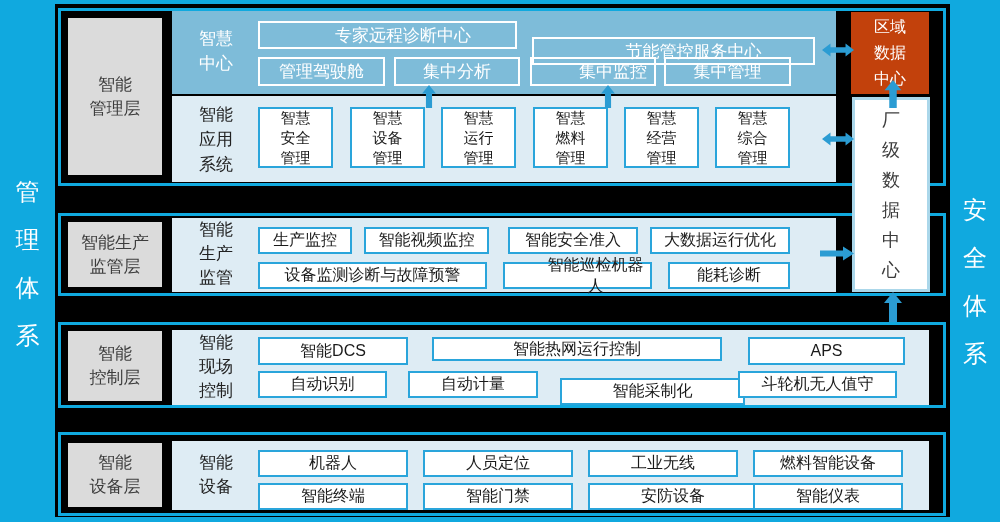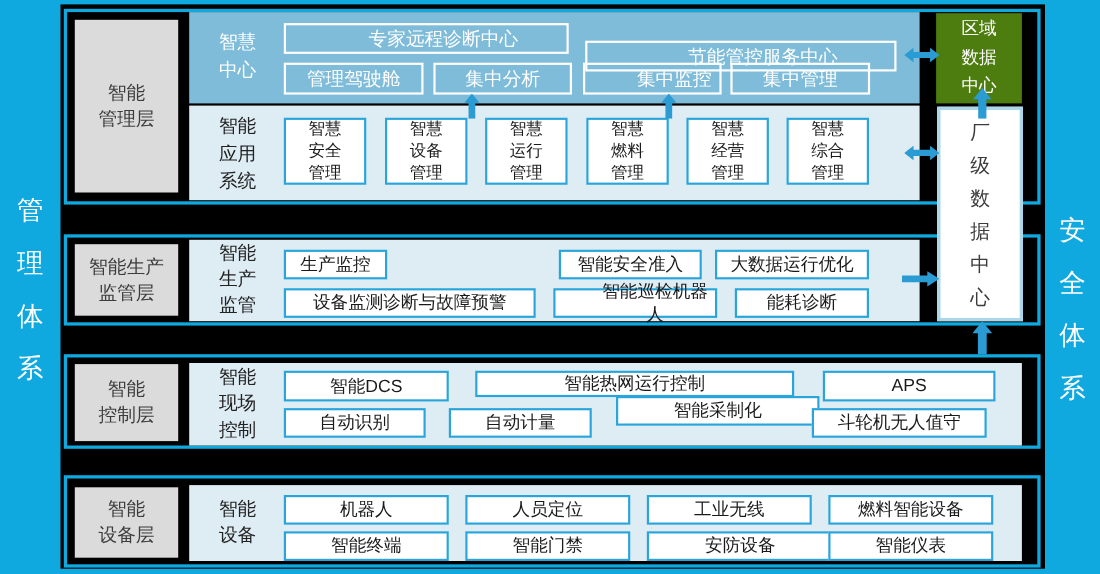--- a/index.html
+++ b/index.html
@@ -14,21 +14,21 @@
   .panel.light{background:#deecf4;}
   .sec-label{position:absolute;left:12px;width:64px;text-align:center;font-size:17px;font-weight:500;line-height:25px;}
   .sec-label.white{color:#fff;}
   .sec-label.dark{color:#222;}
   .wbox{position:absolute;border:2px solid #fff;color:#fff;display:flex;align-items:center;justify-content:center;
     font-size:17px;text-align:center;}
   .cbox{position:absolute;border:2px solid #2aa5db;background:#fff;color:#1a1a1a;display:flex;align-items:center;
     justify-content:center;font-size:16px;text-align:center;}
   .cbox.small{font-size:15px;line-height:20px;}
   .dc{position:absolute;display:flex;align-items:center;justify-content:center;text-align:center;z-index:5;}
-  .dc.regional{background:#4d7c0f;color:#fff;font-size:16px;line-height:26px;}
+  .dc.regional{background:#c2410c;color:#fff;font-size:16px;line-height:26px;}
   .dc.plant{background:#fff;border:3px solid #abd7ea;color:#3c3c3c;font-size:18px;line-height:30px;}
   .arrow{position:absolute;z-index:6;}
   .arrow svg{display:block;width:100%;height:100%;}
   .side-label{position:absolute;color:#fff;font-size:24px;line-height:48px;text-align:center;z-index:3;}
   .t{white-space:pre-line;}
 </style>
 </head>
 <body>
 
 <div id="stage">
@@ -91,37 +91,38 @@
     <div class="cbox small t" style="left:543px;top:11px;width:75px;height:61px;">智慧
 综合
 管理</div>
   </div>
 
   <div class="panel light" style="left:172px;top:218px;width:664px;height:74px;">
     <div class="sec-label dark t" style="top:0;line-height:24px;">智能
 生产
 监管</div>
     <div class="cbox t" style="left:86px;top:9px;width:94px;height:27px;">生产监控</div>
+    <div class="cbox t" style="left:192px;top:9px;width:125px;height:27px;">智能视频监控</div>
     <div class="cbox t" style="left:336px;top:9px;width:130px;height:27px;">智能安全准入</div>
     <div class="cbox t" style="left:478px;top:9px;width:140px;height:27px;">大数据运行优化</div>
     <div class="cbox t" style="left:86px;top:44px;width:229px;height:27px;">设备监测诊断与故障预警</div>
     <div class="cbox t" style="left:331px;top:44px;width:149px;height:27px;padding-left:36px;">智能巡检机器人</div>
     <div class="cbox t" style="left:496px;top:44px;width:122px;height:27px;text-align:center;">能耗诊断</div>
   </div>
 
   <div class="panel light" style="left:172px;top:330px;width:757px;height:75px;">
     <div class="sec-label dark t" style="top:1px;line-height:24px;">智能
 现场
 控制</div>
     <div class="cbox t" style="left:86px;top:7px;width:150px;height:28px;">智能DCS</div>
     <div class="cbox t" style="left:260px;top:7px;width:290px;height:24px;">智能热网运行控制</div>
     <div class="cbox t" style="left:576px;top:7px;width:157px;height:28px;">APS</div>
     <div class="cbox t" style="left:86px;top:41px;width:129px;height:27px;">自动识别</div>
     <div class="cbox t" style="left:236px;top:41px;width:130px;height:27px;">自动计量</div>
-    <div class="cbox t" style="left:388px;top:30px;width:185px;height:27px;">智能采制化</div>
+    <div class="cbox t" style="left:388px;top:48px;width:185px;height:27px;">智能采制化</div>
     <div class="cbox t" style="left:566px;top:41px;width:159px;height:27px;">斗轮机无人值守</div>
   </div>
 
   <div class="panel light" style="left:172px;top:441px;width:757px;height:69px;">
     <div class="sec-label dark t" style="top:10px;line-height:24px;">智能
 设备</div>
     <div class="cbox t" style="left:86px;top:9px;width:150px;height:27px;">机器人</div>
     <div class="cbox t" style="left:251px;top:9px;width:150px;height:27px;">人员定位</div>
     <div class="cbox t" style="left:416px;top:9px;width:150px;height:27px;">工业无线</div>
     <div class="cbox t" style="left:581px;top:9px;width:150px;height:27px;">燃料智能设备</div>

